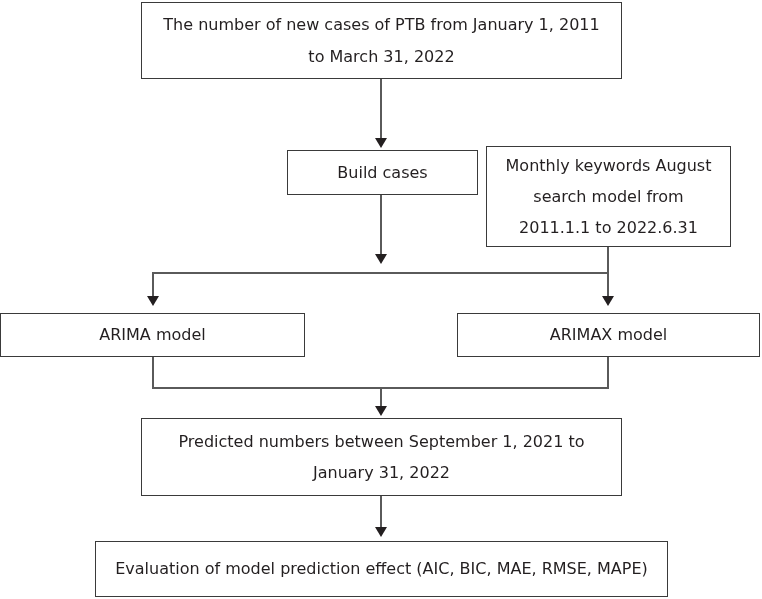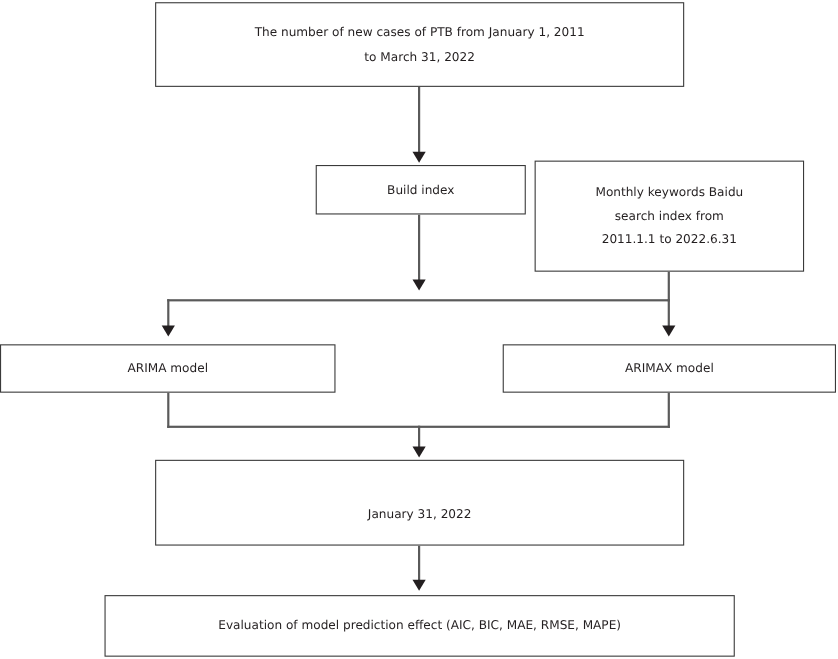--- a/index.html
+++ b/index.html
@@ -18,21 +18,21 @@
   .node {
     position: absolute;
     box-sizing: border-box;
     border: 1.6px solid #3a3a3a;
     background: #ffffff;
     display: flex;
     align-items: center;
     justify-content: center;
     text-align: center;
     color: #231f20;
-    font-size: 11px;
+    font-size: 16px;
     line-height: 1.95;
     padding: 2px 8px;
     z-index: 3;
   }
   .node .txt {
     display: block;
     width: 100%;
   }
 
   
@@ -109,37 +109,37 @@
 </head>
 <body>
 
 <div id="canvas">
 
   <div class="node" id="node-source">
     <span class="txt"><span>The number of new cases of PTB from January 1, 2011</span><br><span>to March 31, 2022</span></span>
   </div>
 
   <div class="node" id="node-build">
-    <span class="txt">Build index</span>
+    <span class="txt">Build cases</span>
   </div>
 
   <div class="node" id="node-baidu">
-    <span class="txt"><span>Monthly keywords Baidu</span><br><span>search index from</span><br><span>2011.1.1 to 2022.6.31</span></span>
+    <span class="txt"><span>Monthly keywords August</span><br><span>search model from</span><br><span>2011.1.1 to 2022.6.31</span></span>
   </div>
 
   <div class="node" id="node-arimax">
     <span class="txt">ARIMAX model</span>
   </div>
 
   <div class="node" id="node-arima">
     <span class="txt">ARIMA model</span>
   </div>
 
   <div class="node" id="node-predicted">
-    <span class="txt"><br><span>January 31, 2022</span></span>
+    <span class="txt"><span>Predicted numbers between September 1, 2021 to</span><br><span>January 31, 2022</span></span>
   </div>
 
   <div class="node" id="node-evaluation">
     <span class="txt">Evaluation of model prediction effect (AIC, BIC, MAE, RMSE, MAPE)</span>
   </div>
 
   <div class="vline" id="c1-v"></div>
   <div class="arrowhead" id="c1-a"></div>
 
   <div class="vline" id="c2-v"></div>

